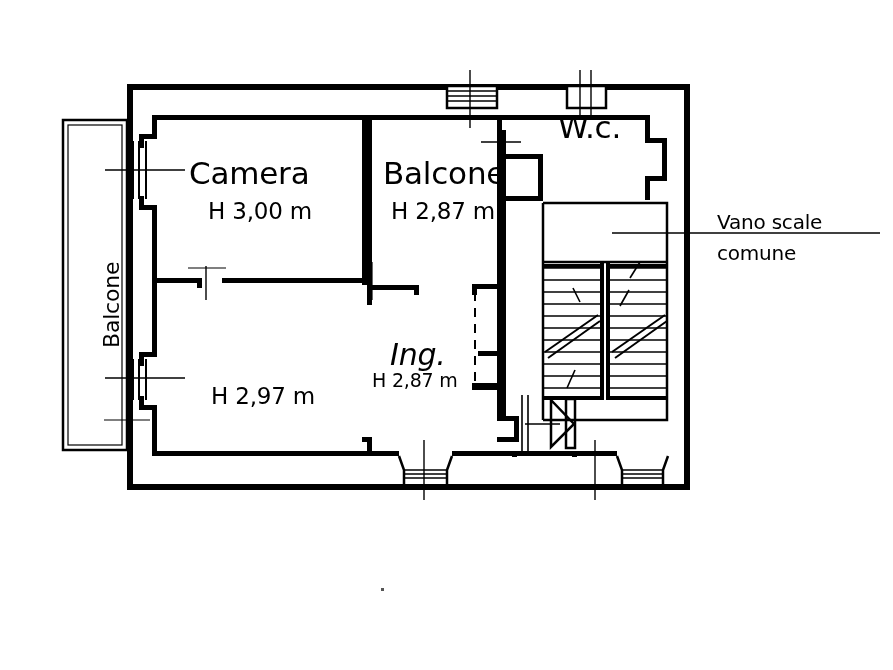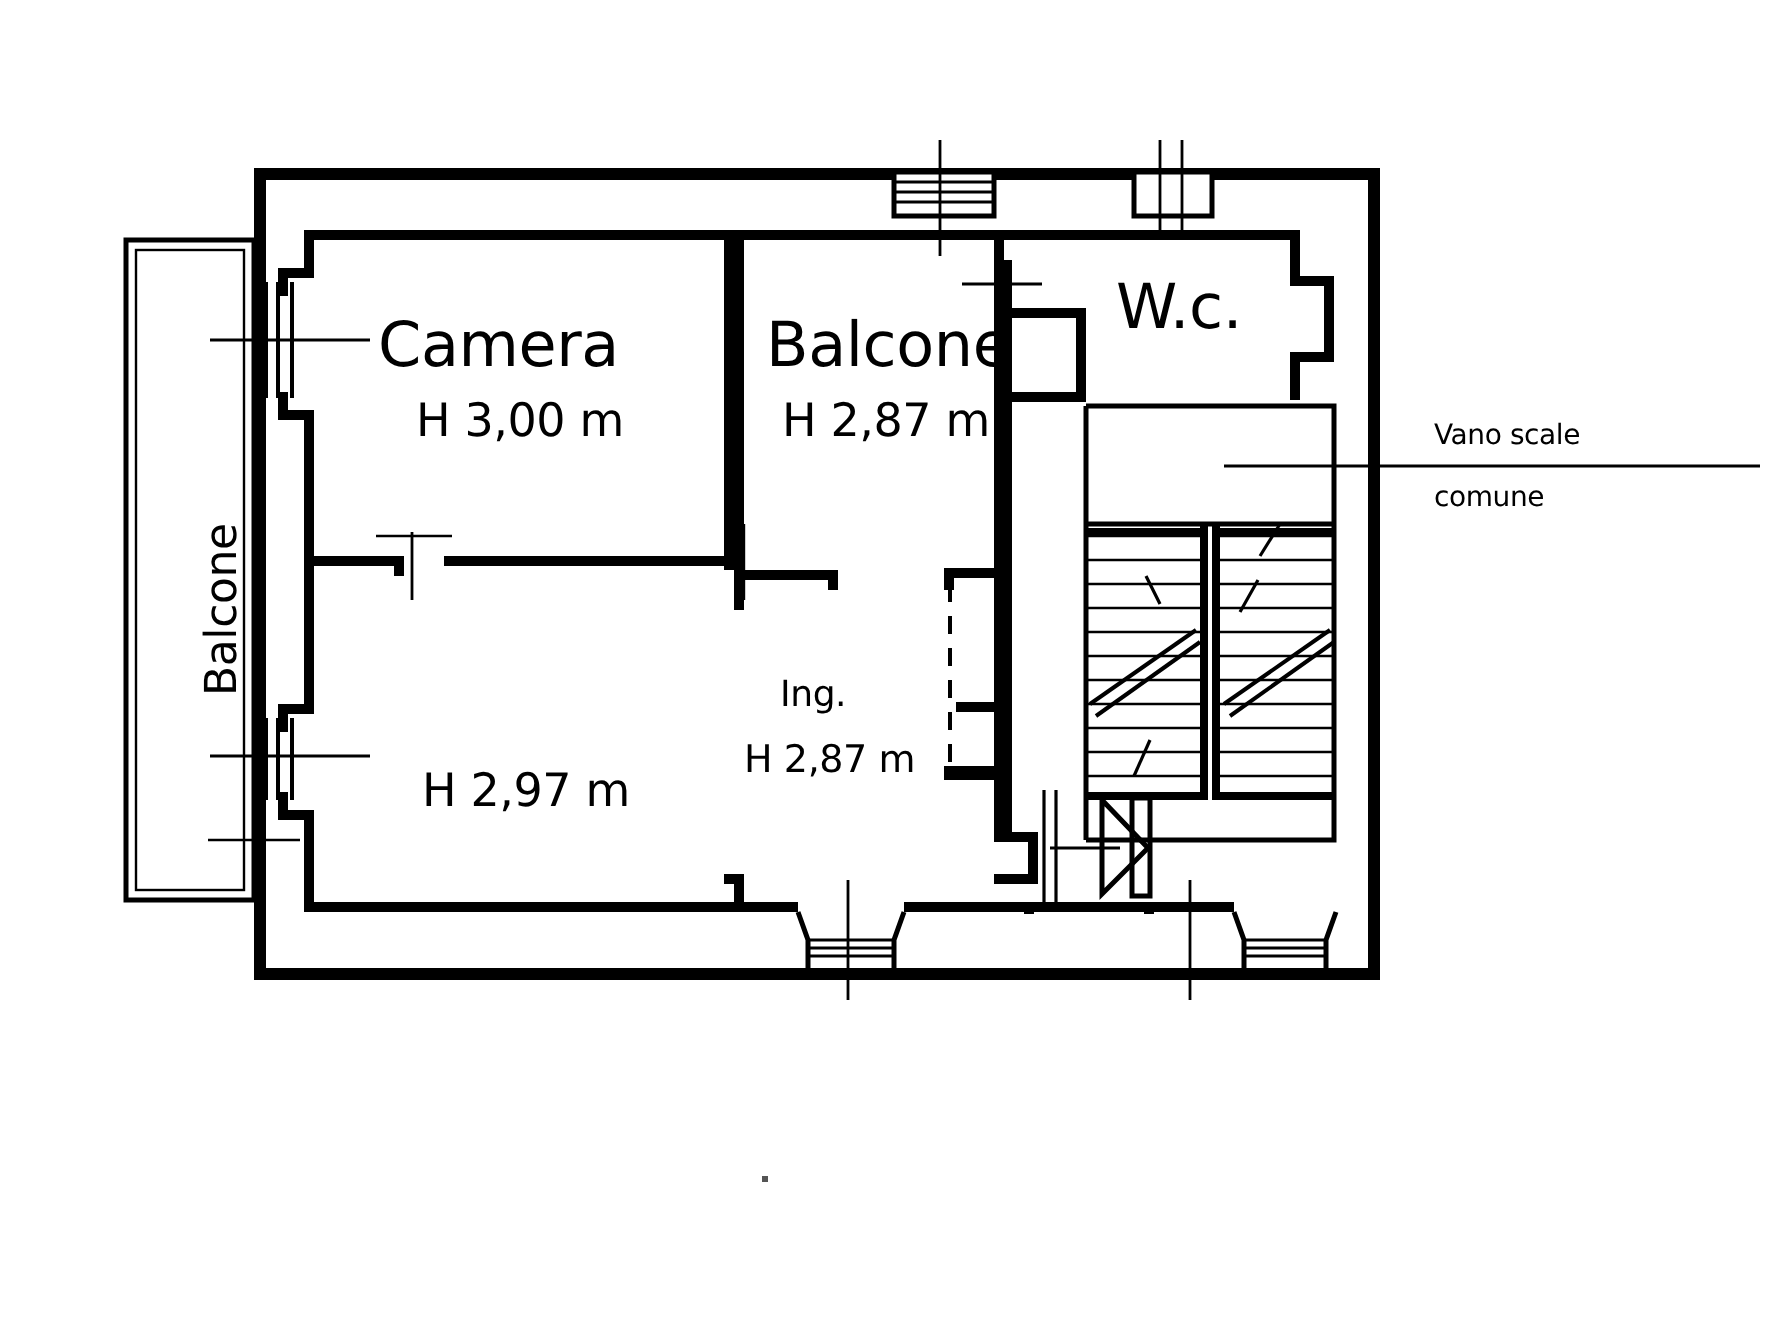--- a/index.html
+++ b/index.html
@@ -40,27 +40,28 @@
   }
   .room-name {
     font-size: 31px;
     font-weight: 400;
   }
   .room-height {
     font-size: 23px;
     font-weight: 400;
   }
   .room-name-sm {
-    font-size: 18px;
+    font-size: 30px;
+    font-style: italic;
   }
   .room-height-sm {
     font-size: 19px;
   }
   .callout {
-    font-size: 14px;
+    font-size: 20px;
     line-height: 1.25;
   }
   .vert-label {
     font-size: 22px;
     transform: rotate(-90deg);
     transform-origin: left top;
   }
 </style>
 </head>
 <body>
@@ -301,21 +302,21 @@
       <rect x="381" y="588" width="3" height="3" fill="#555555"></rect>
     </g>
   </svg>
 
   <div class="lbl room-name" style="left:189px; top:157px;">Camera</div>
   <div class="lbl room-height" style="left:208px; top:199px;">H 3,00 m</div>
 
   <div class="lbl room-name" style="left:383px; top:157px;">Balcone</div>
   <div class="lbl room-height" style="left:391px; top:199px;">H 2,87 m</div>
 
-  <div class="lbl room-name" style="left:558px; top:138px;">W.c.</div>
+  <div class="lbl room-name" style="left:558px; top:111px;">W.c.</div>
 
   <div class="lbl room-height" style="left:211px; top:384px;">H 2,97 m</div>
 
   <div class="lbl room-name-sm" style="left:390px; top:339px;">Ing.</div>
   <div class="lbl room-height-sm" style="left:372px; top:371px;">H 2,87 m</div>
 
   <div class="lbl vert-label" style="left:100px; top:348px;">Balcone</div>
 
   <div class="lbl callout" style="left:717px; top:210px;">Vano scale</div>
   <div class="lbl callout" style="left:717px; top:241px;">comune</div>

